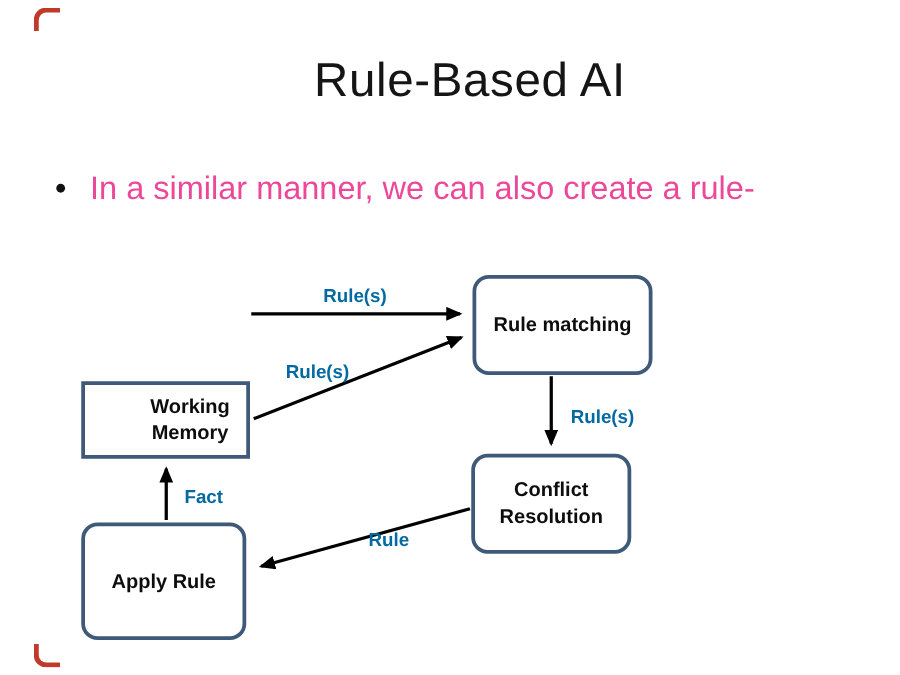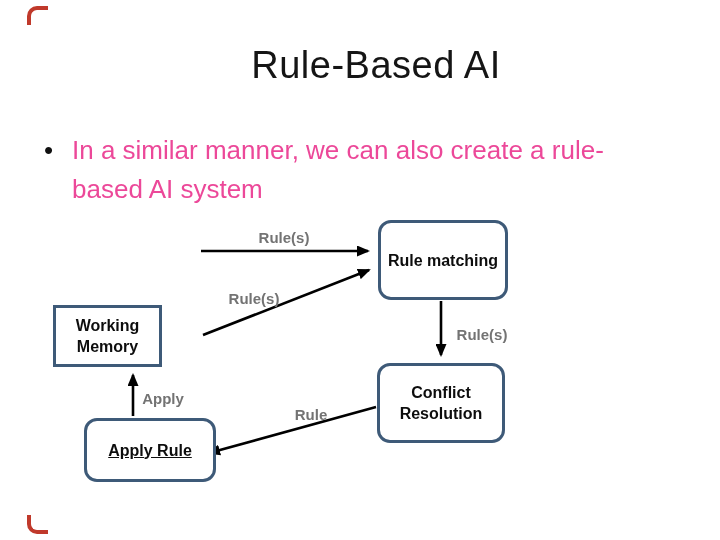--- a/index.html
+++ b/index.html
@@ -30,55 +30,54 @@
   .bullet-row{position:absolute;left:44px;top:131px;width:650px;display:flex;}
   .bullet-marker{font-size:26px;line-height:39px;width:12px;margin-right:16px;}
   .bullet-text{font-size:26px;line-height:39px;color:#ec4899;}
 
   
   .dbox{position:absolute;background:#ffffff;border:3px solid var(--box-border);
     display:flex;align-items:center;justify-content:center;box-sizing:border-box;
     font-size:16px;font-weight:600;text-align:center;line-height:21px;color:#0d0d0d;}
   .rounded{border-radius:13px;}
   .b-rules-memory{left:66px;top:221px;width:133px;height:60px;}
-  .b-rule-matching{left:378px;top:220px;width:130px;height:80px;}
-  .b-working-memory{left:53px;top:305px;width:109px;height:62px;}
+  .b-rule-matching{left:378px;top:220px;width:144px;height:80px;}
+  .b-working-memory{left:65px;top:305px;width:135px;height:62px;justify-content:flex-end;}
   .b-conflict-resolution{left:377px;top:363px;width:128px;height:80px;}
-  .b-apply-rule{left:84px;top:418px;width:132px;height:64px;text-decoration:underline;}
+  .b-apply-rule{left:65px;top:418px;width:132px;height:94px;}
   .wrap-90{display:inline-block;width:90px;}
   .wrap-100{display:inline-block;width:100px;}
 
   
   svg.arrows{position:absolute;left:0;top:0;width:720px;height:540px;pointer-events:none;}
   svg.arrows line{stroke:var(--arrow);stroke-width:2.6;}
 
   
   .edge-label{position:absolute;transform:translate(-50%,-50%);
-    font-size:15px;font-weight:600;white-space:nowrap;color:#737373;}
+    font-size:15px;font-weight:600;white-space:nowrap;color:#0369a1;}
   .l-rules{left:284px;top:237px;}
   .l-facts{left:254px;top:298px;}
   .l-rules2{left:482px;top:334px;}
-  .l-rule{left:287px;top:414px;padding-left:48px;}
+  .l-rule{left:287px;top:432px;padding-left:48px;}
   .l-fact{left:163px;top:398px;}
 </style>
 </head>
 <body>
 
 <div class="slide">
 
   <div class="corner corner-tl"></div>
   <div class="corner corner-bl"></div>
 
   <div class="title">Rule-Based AI</div>
 
   <div class="bullet-row">
     <span class="bullet-marker">•</span>
     <div class="bullet-text">
       <div>In a similar manner, we can also create a rule-</div>
-      <div>based AI system</div>
     </div>
   </div>
 
   <svg class="arrows" viewBox="0 0 720 540">
     <defs>
       <marker id="ah" markerUnits="userSpaceOnUse" markerWidth="13" markerHeight="11" refX="11" refY="5.5" orient="auto">
         <path d="M0,0 L13,5.5 L0,11 Z" fill="#000000"></path>
       </marker>
     </defs>
     <line x1="201" y1="251" x2="368" y2="251" marker-end="url(#ah)"></line>
@@ -102,15 +101,15 @@
   </div>
 
   <div class="dbox rounded b-apply-rule">
     <span>Apply Rule</span>
   </div>
 
   <div class="edge-label l-rules">Rule(s)</div>
   <div class="edge-label l-facts">Rule(s)</div>
   <div class="edge-label l-rules2">Rule(s)</div>
   <div class="edge-label l-rule">Rule</div>
-  <div class="edge-label l-fact">Apply</div>
+  <div class="edge-label l-fact">Fact</div>
 
 </div>
 
 </body></html>

